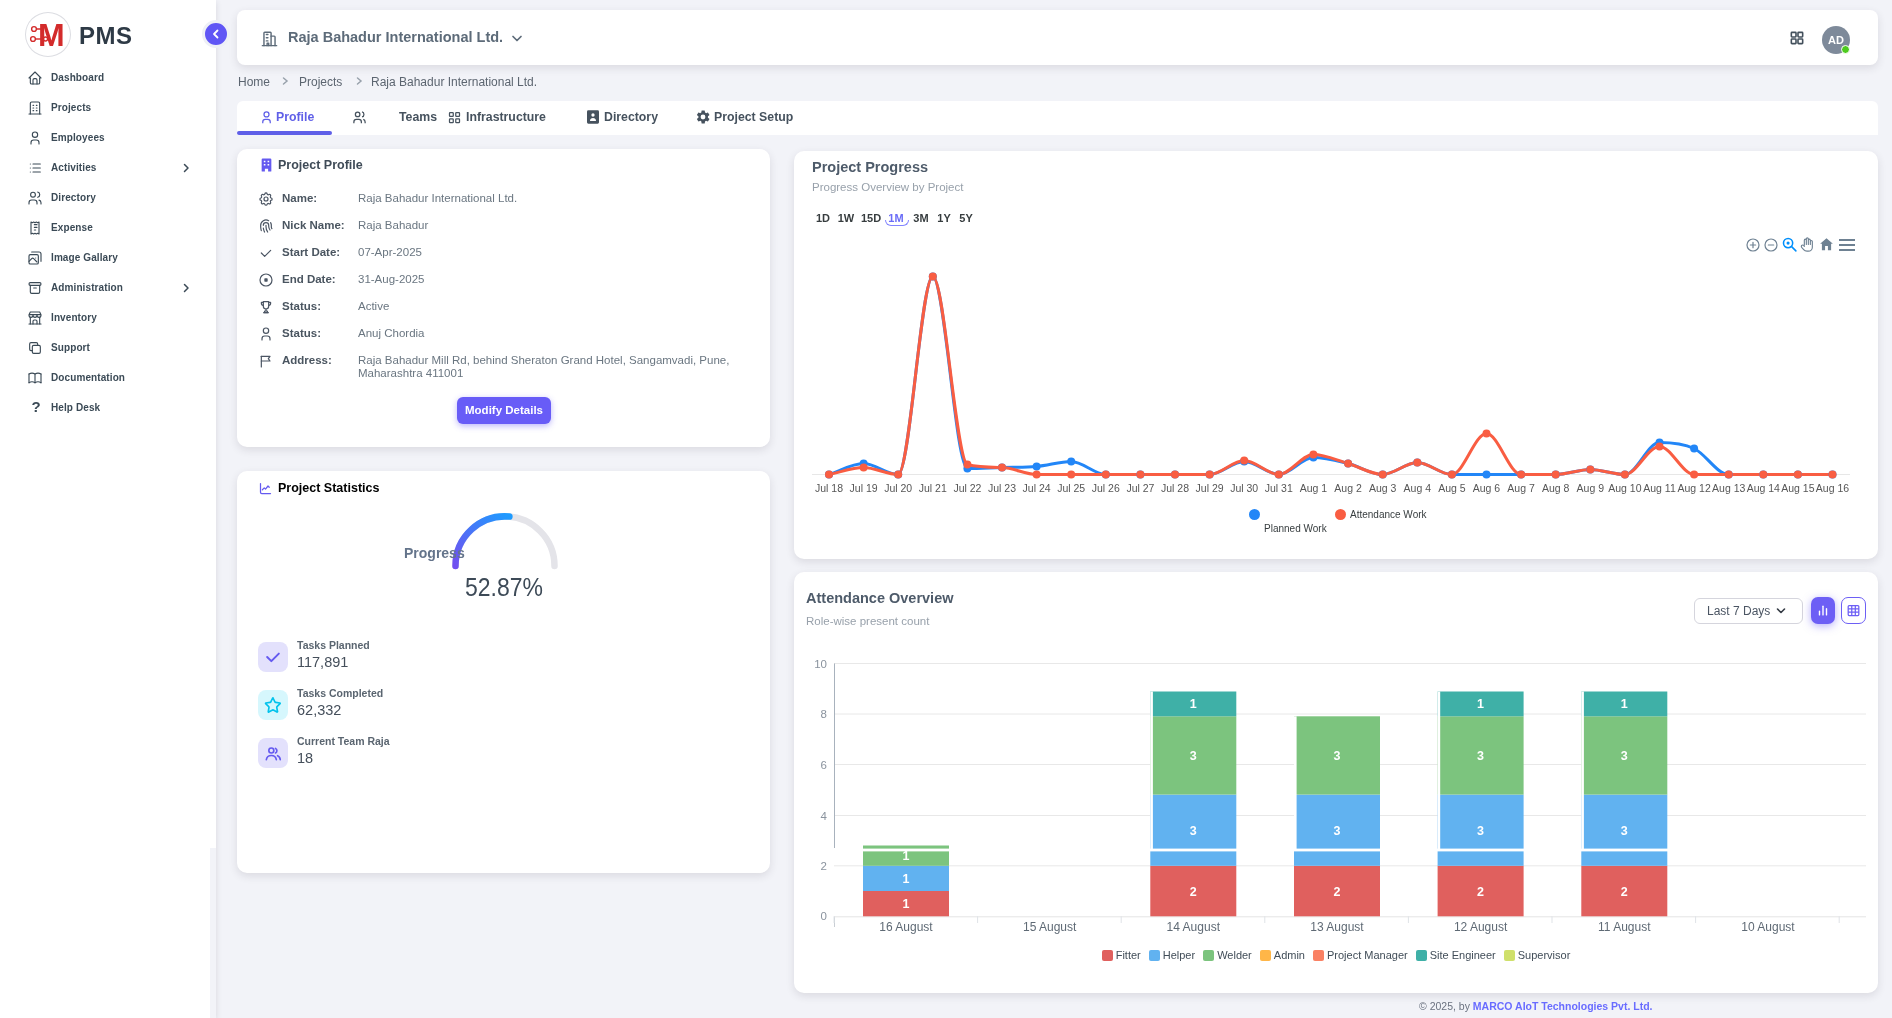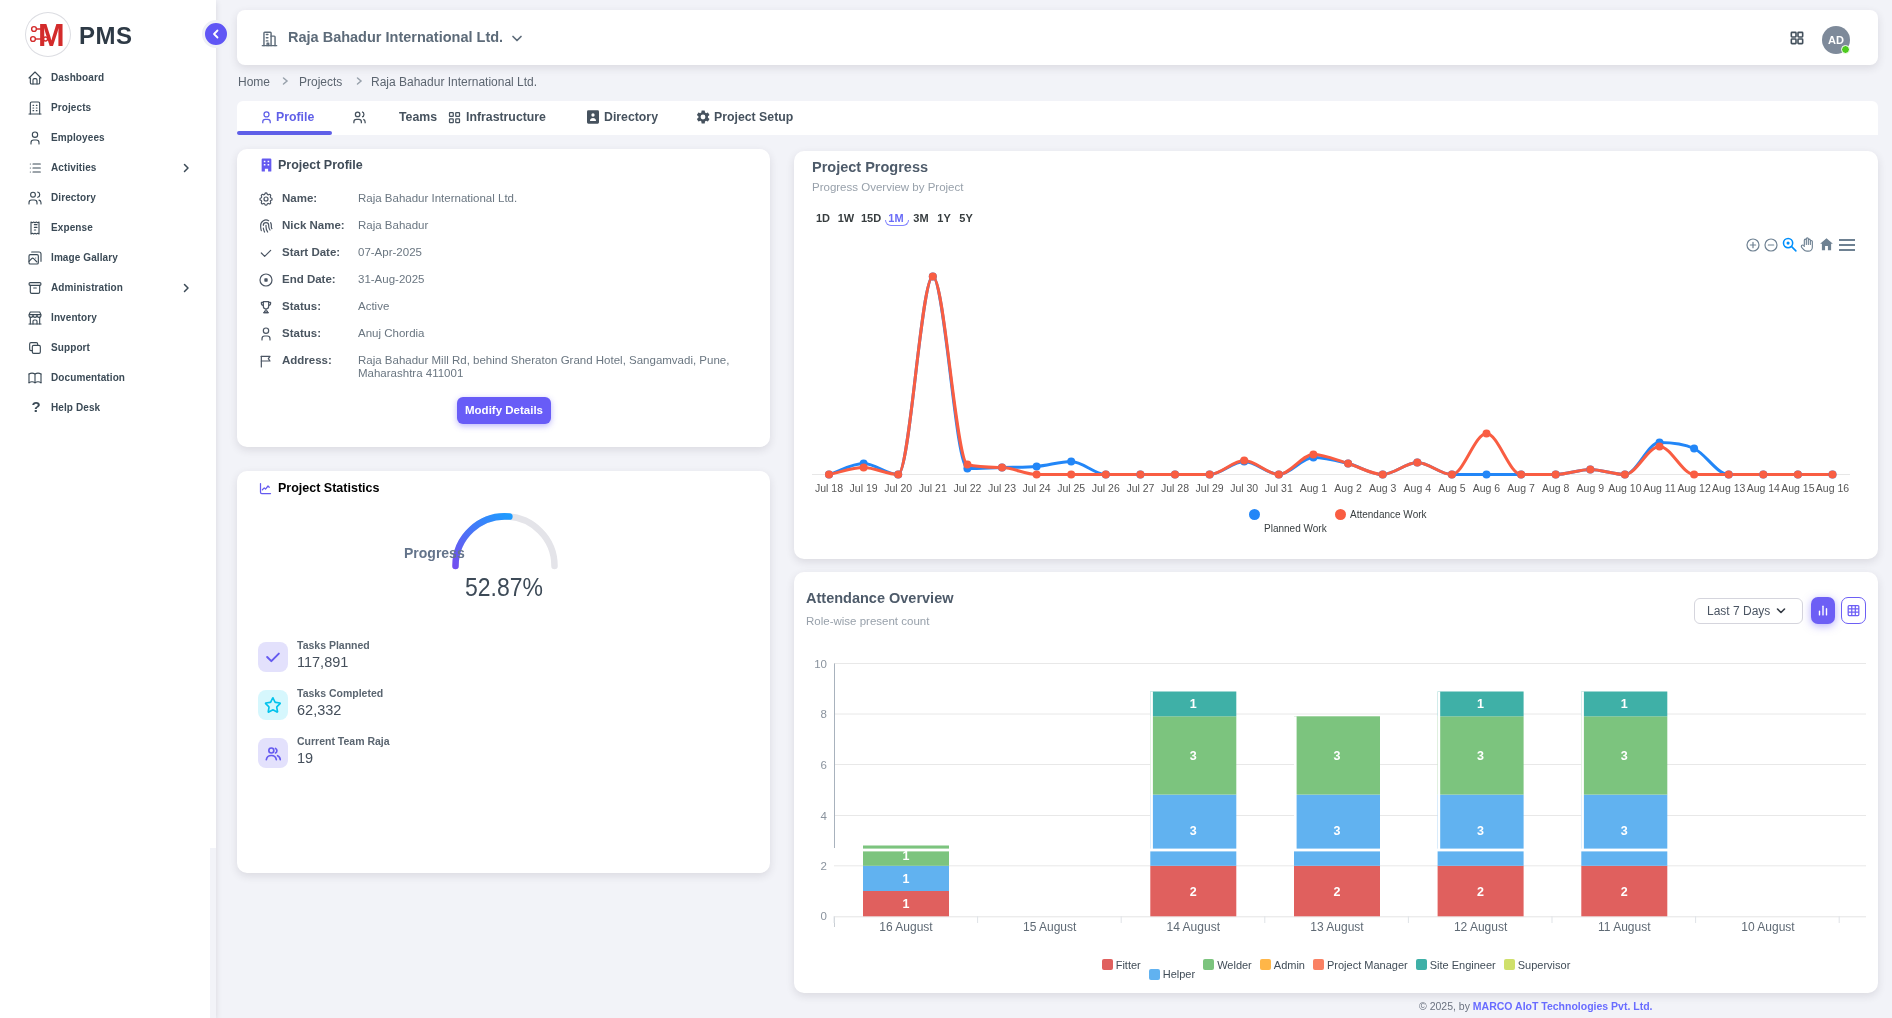--- a/index.html
+++ b/index.html
@@ -280,21 +280,21 @@
 <div class="abs" style="left:297px;top:687px;font-size:10.5px;font-weight:bold;color:#5a6570;">Tasks Completed</div>
 <div class="abs" style="left:297px;top:702px;font-size:14.5px;color:#454f5b;">62,332</div>
 <div class="abs" style="left:258px;top:738px;width:30px;height:30px;border-radius:8px;background:#e3e1fc;"></div>
 <svg class="abs" style="left:263px;top:743px;" width="20" height="20" viewBox="0 0 24 24">
       <path d="M7 9a3 3 0 1 0 6 0a3 3 0 0 0-6 0" fill="none" stroke="#655af0" stroke-width="2"></path>
       <path d="M4 20c.5-3 2.5-5 6-5s5.5 2 6 5" fill="none" stroke="#655af0" stroke-width="2" stroke-linecap="round"></path>
       <path d="M15 6.5a3 3 0 0 1 0 5.4" fill="none" stroke="#655af0" stroke-width="2" stroke-linecap="round"></path>
       <path d="M17.5 15.2c2 .7 3 2.3 3.2 4.8" fill="none" stroke="#655af0" stroke-width="2" stroke-linecap="round"></path>
     </svg>
 <div class="abs" style="left:297px;top:735px;font-size:10.5px;font-weight:bold;color:#5a6570;">Current Team Raja</div>
-<div class="abs" style="left:297px;top:750px;font-size:14.5px;color:#454f5b;">19</div>
+<div class="abs" style="left:297px;top:750px;font-size:14.5px;color:#454f5b;">18</div>
 </div>
 
 <div class="card" style="left:794px;top:151px;width:1084px;height:408px;"></div>
 <div id="progresscard">
 <div class="abs" style="left:812px;top:159px;font-size:14.5px;font-weight:bold;color:#4e5b6a;">Project Progress</div>
 <div class="abs" style="left:812px;top:181px;font-size:11.5px;color:#98a1ab;">Progress Overview by Project</div>
 <div class="abs" style="left:803px;top:212px;width:40px;text-align:center;font-size:11px;font-weight:bold;color:#373d3f;">1D</div>
     <div class="abs" style="left:826px;top:212px;width:40px;text-align:center;font-size:11px;font-weight:bold;color:#373d3f;">1W</div>
     <div class="abs" style="left:851px;top:212px;width:40px;text-align:center;font-size:11px;font-weight:bold;color:#373d3f;">15D</div>
     <div class="abs" style="left:876px;top:212px;width:40px;text-align:center;font-size:11px;font-weight:bold;color:#6a6cf7;">1M</div>
@@ -519,21 +519,21 @@
 <text x="906" y="931" text-anchor="middle" font-size="12" fill="#5f6a75">16 August</text>
       <text x="1049.7" y="931" text-anchor="middle" font-size="12" fill="#5f6a75">15 August</text>
       <text x="1193.3" y="931" text-anchor="middle" font-size="12" fill="#5f6a75">14 August</text>
       <text x="1337" y="931" text-anchor="middle" font-size="12" fill="#5f6a75">13 August</text>
       <text x="1480.6" y="931" text-anchor="middle" font-size="12" fill="#5f6a75">12 August</text>
       <text x="1624.3" y="931" text-anchor="middle" font-size="12" fill="#5f6a75">11 August</text>
       <text x="1768" y="931" text-anchor="middle" font-size="12" fill="#5f6a75">10 August</text>
 </svg>
 <div class="abs" style="left:794px;top:949px;width:1084px;display:flex;justify-content:center;align-items:center;gap:8px;">
       <span style="display:inline-flex;align-items:center;gap:3px;font-size:11px;color:#414d58;"><span style="width:11px;height:11px;border-radius:2px;background:#e0605e;display:inline-block;"></span>Fitter</span>
-      <span style="display:inline-flex;align-items:center;gap:3px;font-size:11px;color:#414d58;margin-top:19px;"><span style="width:11px;height:11px;border-radius:2px;background:#61b2f0;display:inline-block;"></span>Helper</span>
+      <span style="display:inline-flex;align-items:center;gap:3px;font-size:11px;color:#414d58;"><span style="width:11px;height:11px;border-radius:2px;background:#61b2f0;display:inline-block;"></span>Helper</span>
       <span style="display:inline-flex;align-items:center;gap:3px;font-size:11px;color:#414d58;"><span style="width:11px;height:11px;border-radius:2px;background:#7cc47e;display:inline-block;"></span>Welder</span>
       <span style="display:inline-flex;align-items:center;gap:3px;font-size:11px;color:#414d58;"><span style="width:11px;height:11px;border-radius:2px;background:#ffb648;display:inline-block;"></span>Admin</span>
       <span style="display:inline-flex;align-items:center;gap:3px;font-size:11px;color:#414d58;"><span style="width:11px;height:11px;border-radius:2px;background:#fa8164;display:inline-block;"></span>Project Manager</span>
       <span style="display:inline-flex;align-items:center;gap:3px;font-size:11px;color:#414d58;"><span style="width:11px;height:11px;border-radius:2px;background:#3fb0a7;display:inline-block;"></span>Site Engineer</span>
       <span style="display:inline-flex;align-items:center;gap:3px;font-size:11px;color:#414d58;"><span style="width:11px;height:11px;border-radius:2px;background:#cfe06b;display:inline-block;"></span>Supervisor</span>
     </div>
 </div>
 
 <div class="abs" style="left:1419px;top:1000px;font-size:10.5px;color:#6b7280;">© 2025, by <span style="color:#696cff;font-weight:bold;">MARCO AIoT Technologies Pvt. Ltd.</span></div>
 

